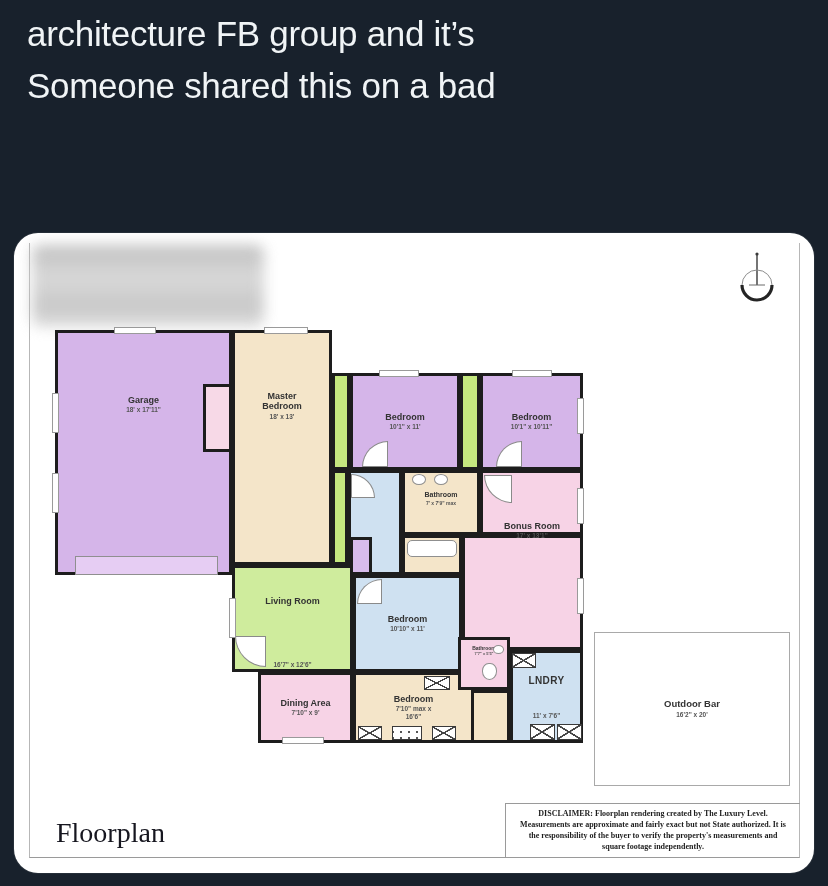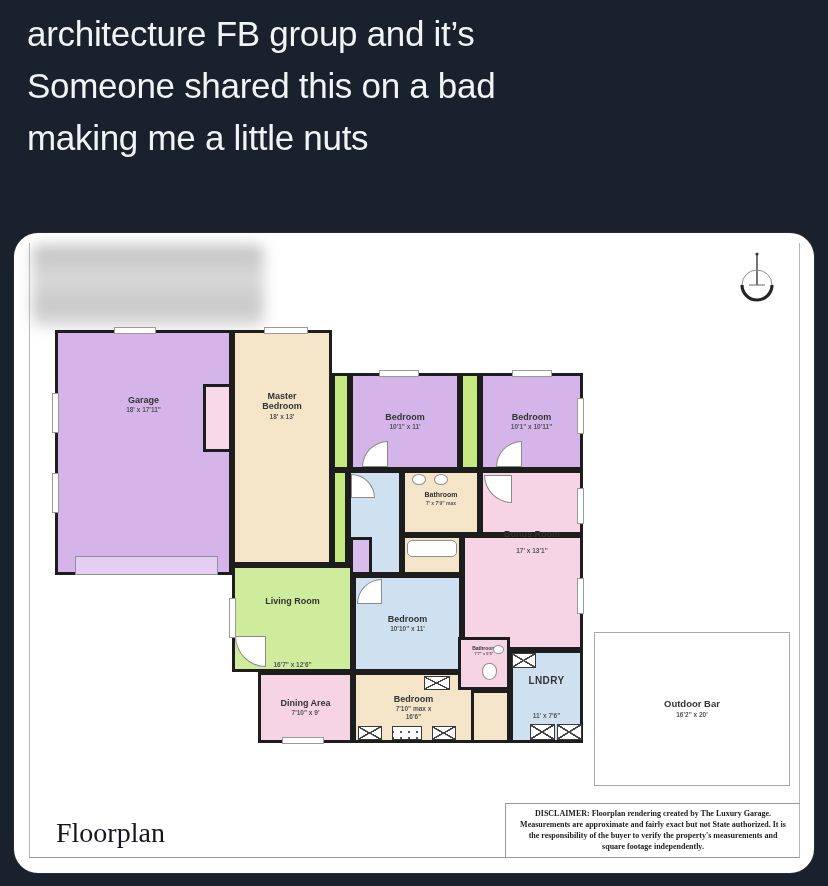--- a/index.html
+++ b/index.html
@@ -66,21 +66,21 @@
   .r-bath2 .rname{font-size:5px;}
   .r-bath2 .rdims{font-size:4px;margin-top:0;}
   .r-lndry{left:496px;top:417px;width:73px;height:93px;justify-content:flex-start;padding-top:22px;gap:24px;}
   .r-lndry .rname{font-size:10px;letter-spacing:.4px;}
   .r-bath .rname{font-size:7px;}
   .r-bath .rdims{font-size:5px;max-width:42px;}
   .r-outdoor{left:580px;top:399px;width:196px;height:154px;border:1px solid #a9a9a9;background:#fff;}
   .r-outdoor .rname{font-size:9.5px;}
 
   .bonus-label{position:absolute;left:468px;top:288px;width:100px;text-align:center;z-index:7;}
-  .bonus-label .rname{margin:8px auto;}
+  .bonus-label .rname{margin:0 auto;}
 
   .garage-door{position:absolute;left:61px;top:323px;width:143px;height:19px;background:#e6cdf3;
     border:1px solid #8f8f8f;z-index:4;}
 
   
   .win{position:absolute;background:#fff;border:1px solid #9a9a9a;z-index:5;}
   .w1{left:100px;top:94px;width:42px;height:7px;}
   .w2{left:38px;top:160px;width:7px;height:40px;}
   .w3{left:38px;top:240px;width:7px;height:40px;}
   .w4{left:250px;top:94px;width:44px;height:7px;}
@@ -131,21 +131,20 @@
     border-top:1px solid #9a9a9a;border-left:1px solid #9a9a9a;display:flex;align-items:center;z-index:8;}
   .disclaimer-text{font-family:"Liberation Serif",serif;font-size:8px;line-height:1.35;color:#1d1d1d;
     text-align:center;padding:4px 14px;font-weight:600;}
 </style>
 </head>
 <body>
 
 <div class="post-text">
   <div>architecture FB group and it’s</div>
   <div>Someone shared this on a bad</div>
-  <div>making me a little nuts</div>
 </div>
 
 <div class="card">
 
   <div class="page-frame"></div>
   <div class="blur-watermark"></div>
 
   <div class="compass">
     <svg width="46" height="58" viewBox="0 0 46 58">
       <line x1="23" y1="5" x2="23" y2="36" stroke="#3a3a3a" stroke-width="1.4"></line>
@@ -261,16 +260,16 @@
   <div class="xbox x5"></div>
   <div class="xbox x6"></div>
   <div class="fix sink1"></div>
   <div class="fix sink2"></div>
   <div class="fix tub"></div>
   <div class="fix toilet"></div>
   <div class="fix sink3"></div>
 
   <div class="floorplan-title">Floorplan</div>
   <div class="disclaimer-cell">
-    <div class="disclaimer-text">DISCLAIMER: Floorplan rendering created by The Luxury Garage. Measurements are approximate and fairly exact but not State authorized. It is the responsibility of the buyer to verify the property's measurements and square footage independently.</div>
+    <div class="disclaimer-text">DISCLAIMER: Floorplan rendering created by The Luxury Level. Measurements are approximate and fairly exact but not State authorized. It is the responsibility of the buyer to verify the property's measurements and square footage independently.</div>
   </div>
 
 </div>
 
 </body></html>

